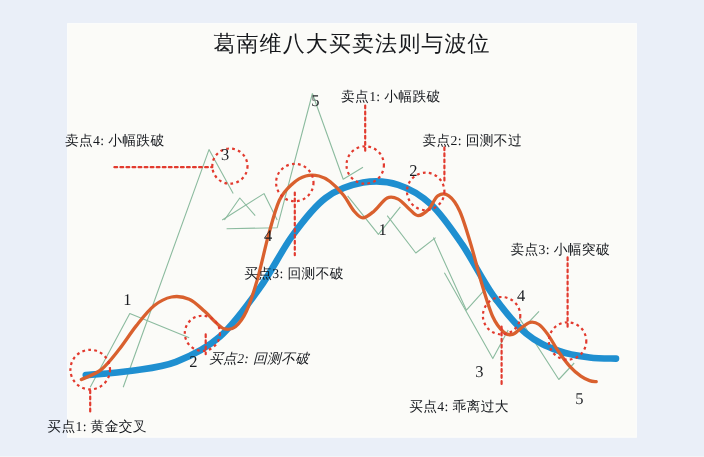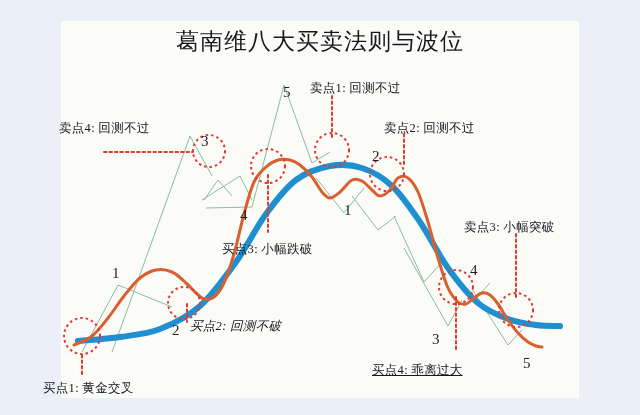--- a/index.html
+++ b/index.html
@@ -29,21 +29,21 @@
     top: 0;
     width: 640px;
     height: 415px;
   }
   .chart-title {
     position: absolute;
     left: 0;
     top: 26px;
     width: 640px;
     text-align: center;
-    font-size: 23px;
+    font-size: 20px;
     color: #16181c;
     letter-spacing: 1px;
     font-family: "Liberation Serif", "DejaVu Serif", serif;
     font-weight: 500;
   }
   .anno {
     position: absolute;
     font-size: 12.5px;
     color: #15181d;
     white-space: nowrap;
@@ -118,28 +118,28 @@
       <circle cx="456" cy="287" r="17" fill="none" stroke="#e23a2e" stroke-width="2" stroke-dasharray="2.5 3">
         <title>买点4: 乖离过大</title>
       </circle>
       <circle cx="516" cy="310" r="17" fill="none" stroke="#e23a2e" stroke-width="2" stroke-dasharray="2.5 3">
         <title>卖点3: 小幅突破</title>
       </circle>
     </g>
 </svg>
 
 <div id="labels-layer">
-    <div class="anno" style="left: 59px; top: 120px;">卖点4: 回测不过</div>
+    <div class="anno" style="left: 59px; top: 120px;">卖点4: 小幅跌破</div>
     <div class="anno" style="left: 43px; top: 380px;">买点1: 黄金交叉</div>
     <div class="anno" style="left: 190px; top: 318px; font-style: italic;">买点2: 回测不破</div>
-    <div class="anno" style="left: 222px; top: 241px;">买点3: 小幅跌破</div>
-    <div class="anno" style="left: 310px; top: 80px;">卖点1: 回测不过</div>
+    <div class="anno" style="left: 222px; top: 241px;">买点3: 回测不破</div>
+    <div class="anno" style="left: 310px; top: 80px;">卖点1: 小幅跌破</div>
     <div class="anno" style="left: 384px; top: 120px; text-align: center;">卖点2: 回测不过</div>
     <div class="anno" style="left: 464px; top: 219px;">卖点3: 小幅突破</div>
-    <div class="anno" style="left: 372px; top: 362px; text-decoration: underline;">买点4: 乖离过大</div>
+    <div class="anno" style="left: 372px; top: 362px;">买点4: 乖离过大</div>
   </div>
 <div id="numbers-layer">
     <div class="wavenum" style="left: 112px; top: 265px;">1</div>
     <div class="wavenum" style="left: 172px; top: 322px;">2</div>
     <div class="wavenum" style="left: 201px; top: 133px;">3</div>
     <div class="wavenum" style="left: 240px; top: 207px;">4</div>
     <div class="wavenum" style="left: 283px; top: 84px;">5</div>
     <div class="wavenum" style="left: 344px; top: 202px;">1</div>
     <div class="wavenum" style="left: 372px; top: 148px;">2</div>
     <div class="wavenum" style="left: 432px; top: 331px;">3</div>

